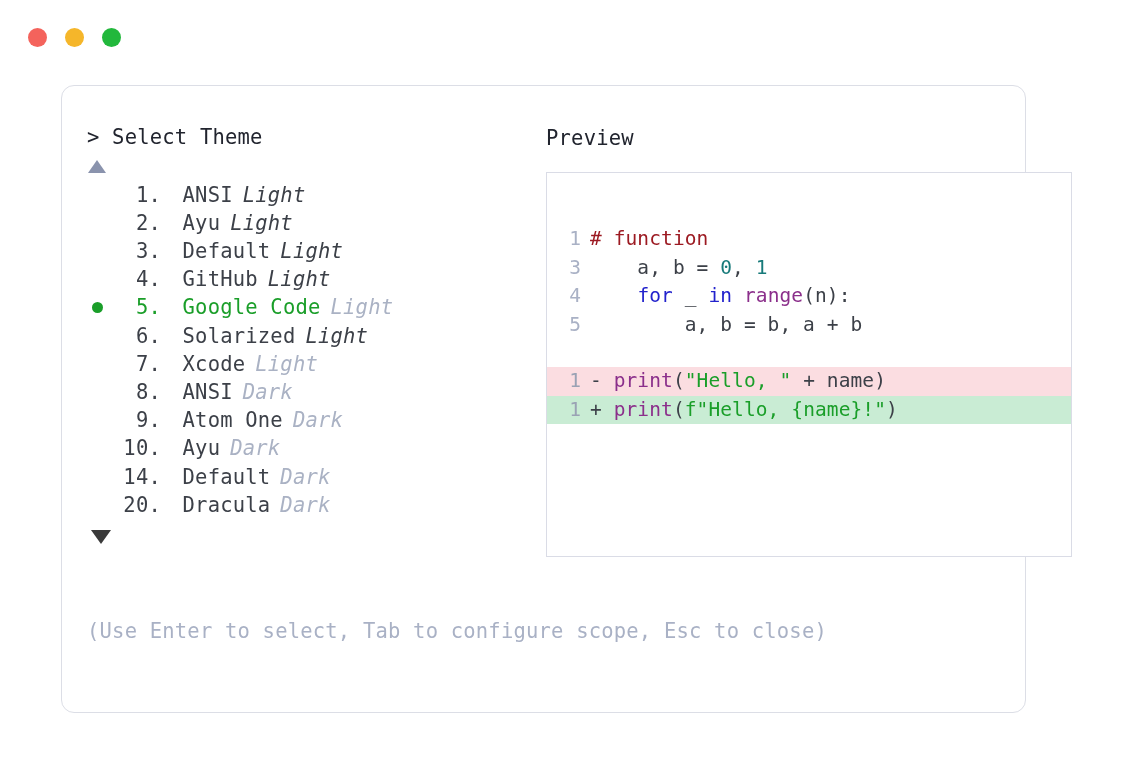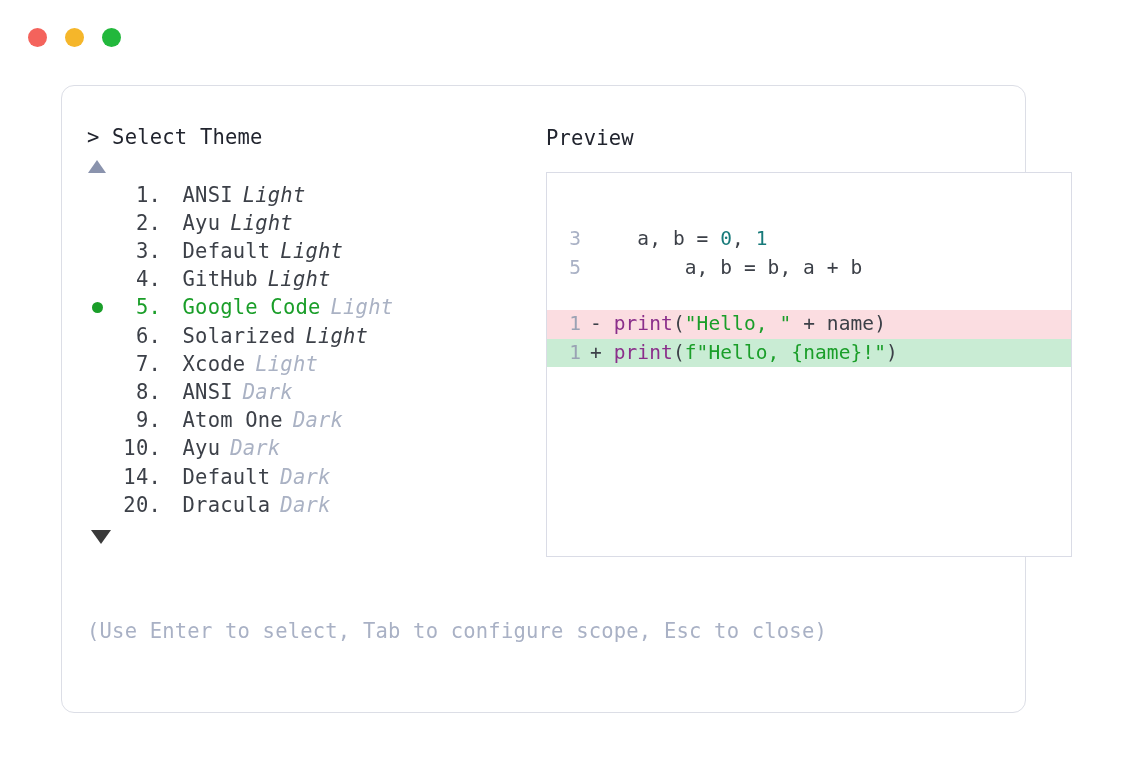--- a/index.html
+++ b/index.html
@@ -228,21 +228,23 @@
         </div>
       <div id="scroll-down"></div>
     </div>
 
     <div id="footer-hint">(Use Enter to select, Tab to configure scope, Esc to close)</div>
 
     <div id="right-col">
       <div id="preview-label">Preview</div>
       <div id="preview-box">
         <div id="code-body">
+            <div class="code-line"><span class="ln">1</span><span class="tok-comment"># function</span></div>
             <div class="code-line"><span class="ln">3</span><span class="tok-plain">    a, b = </span><span class="tok-num">0</span><span class="tok-plain">, </span><span class="tok-num">1</span></div>
+            <div class="code-line"><span class="ln">4</span><span class="tok-plain">    </span><span class="tok-kw">for</span><span class="tok-plain"> _ </span><span class="tok-kw">in</span><span class="tok-plain"> </span><span class="tok-fn">range</span><span class="tok-plain">(n):</span></div>
             <div class="code-line"><span class="ln">5</span><span class="tok-plain">        a, b = b, a + b</span></div>
           </div>
         <div class="blank-line"></div>
         <div id="diff-body">
             <div class="code-line diff-del" style="background: rgb(251, 221, 225);"><span class="ln">1</span><span class="tok-sign">- </span><span class="tok-fn">print</span><span class="tok-plain">(</span><span class="tok-str">"Hello, "</span><span class="tok-plain"> + name)</span></div>
             <div class="code-line diff-add" style="background: rgb(201, 236, 212);"><span class="ln">1</span><span class="tok-sign">+ </span><span class="tok-fn">print</span><span class="tok-plain">(</span><span class="tok-str">f"Hello, {name}!"</span><span class="tok-plain">)</span></div>
           </div>
       </div>
     </div>
 

